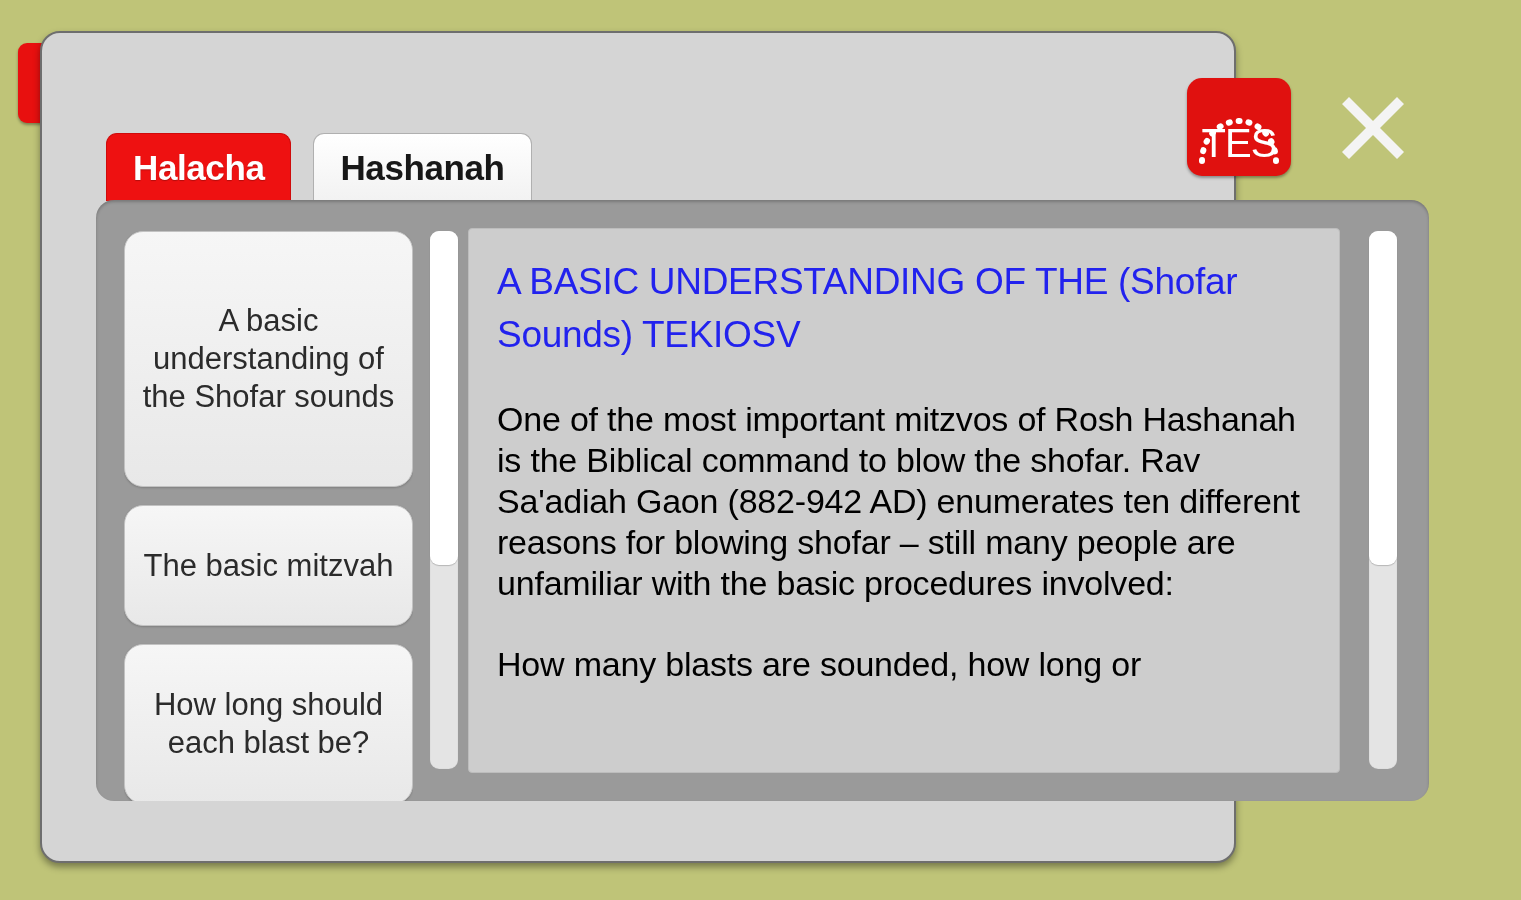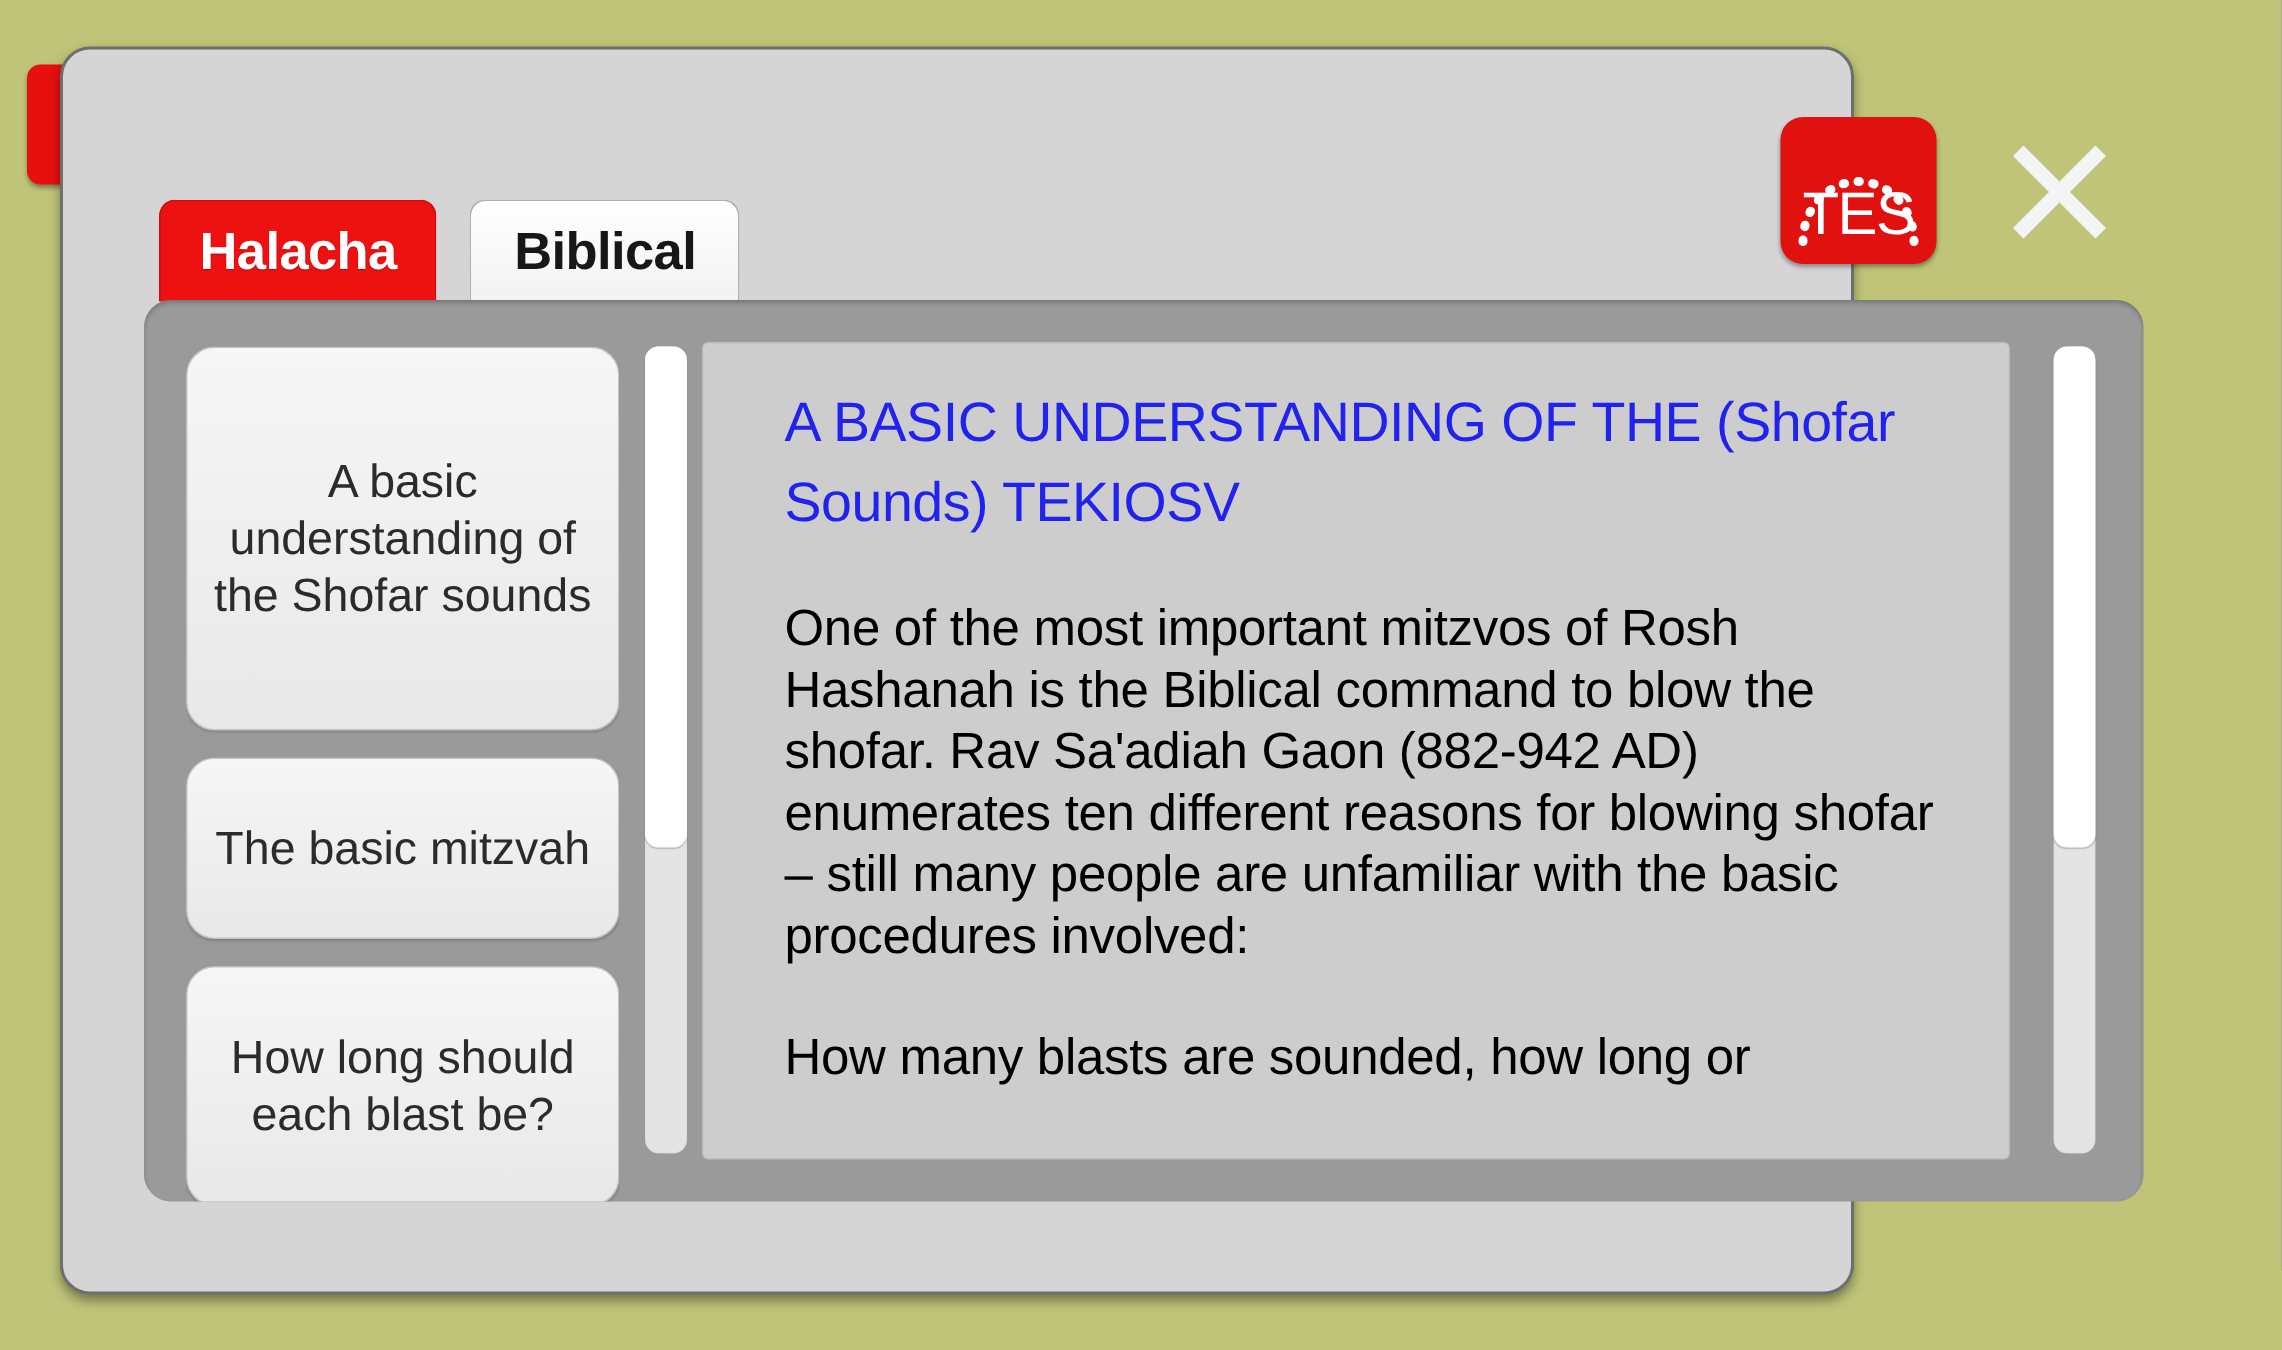--- a/index.html
+++ b/index.html
@@ -191,21 +191,21 @@
   #article {
     position: absolute;
     left: 372px;
     top: 28px;
     width: 872px;
     height: 545px;
     background: #cdcdcd;
     border: 1px solid #bdbdbd;
     border-radius: 4px;
     overflow: hidden;
-    padding: 26px 34px 0 54px;
+    padding: 26px 34px 0 28px;
   }
   #article-title {
     color: #2222ee;
     font-size: 37px;
     line-height: 53px;
     font-weight: normal;
     letter-spacing: -0.3px;
     margin-bottom: 38px;
   }
   #article p {
@@ -221,21 +221,21 @@
 
 <div id="side-tab"></div>
 
 <div id="dialog">
 
   <div id="tabbar">
     <div class="tab active">
       <span>Halacha</span>
     </div>
     <div class="tab inactive">
-      <span>Biblical</span>
+      <span>Hashanah</span>
     </div>
   </div>
 
   <div id="logo">
     <svg class="arc" viewBox="0 0 82 74">
       <path d="M4 70 A 37 40 0 0 1 78 70" fill="none" stroke="#ffffff" stroke-width="6" stroke-linecap="round" stroke-dasharray="1 9"></path>
     </svg>
     <div class="tes-text">TES</div>
   </div>
 

